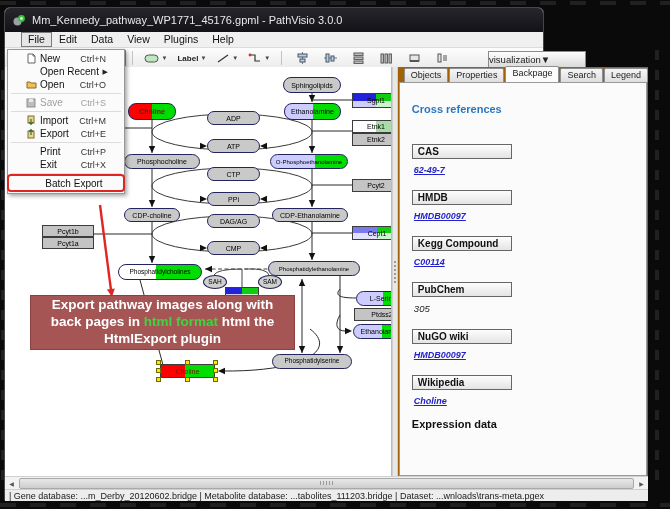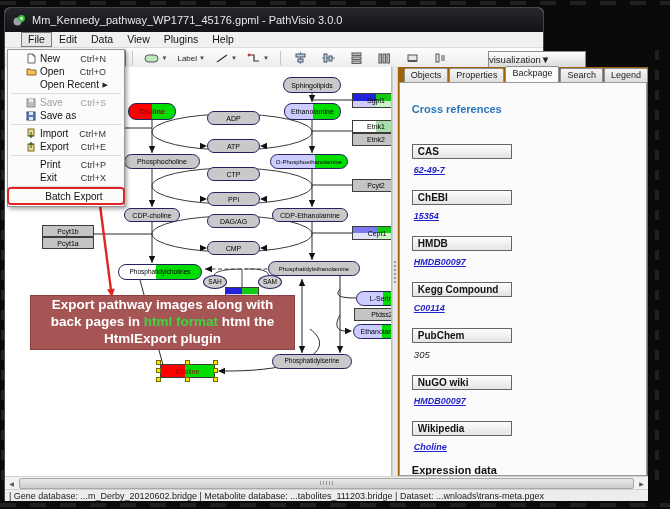--- a/index.html
+++ b/index.html
@@ -128,21 +128,21 @@
       <span class="caret">▼</span>
     </div>
     <div class="tb-sep"></div>
     <div class="tool">
       <svg width="16" height="11" viewBox="0 0 16 11">
         <rect x="1" y="2" width="13" height="7" rx="3.5" fill="#bfe8bf" stroke="#555"></rect>
       </svg>
         <span class="dd">▼</span>
     </div>
     <div class="tool">
-      <span style="font-size:8px;">Label</span>
+      <span style="font-size:8px;font-weight:bold;">Label</span>
       <span class="dd">▼</span>
     </div>
     <div class="tool">
       <svg width="14" height="11" viewBox="0 0 14 11">
         <line x1="2" y1="9" x2="12" y2="2" stroke="#333" stroke-width="1.2"></line>
       </svg>
         <span class="dd">▼</span>
     </div>
     <div class="tool">
       <svg width="14" height="11" viewBox="0 0 14 11">
@@ -325,24 +325,20 @@
         <div class="tab">Legend</div>
       </div>
       <div class="sb-content">
         <div class="crossref-title" style="color:#2a77c0;">Cross references</div>
 
         <div class="xr-section">
           <div class="xr-head">CAS</div>
           <div class="xr-val link">62-49-7</div>
         </div>
         <div class="xr-section">
-          <div class="xr-head">ChEBI</div>
-          <div class="xr-val link">15354</div>
-        </div>
-        <div class="xr-section">
           <div class="xr-head">HMDB</div>
           <div class="xr-val link">HMDB00097</div>
         </div>
         <div class="xr-section">
           <div class="xr-head">Kegg Compound</div>
           <div class="xr-val link">C00114</div>
         </div>
         <div class="xr-section">
           <div class="xr-head">PubChem</div>
           <div class="xr-val plain">305</div>
@@ -378,55 +374,44 @@
       <span class="fm-ic">
         <svg width="9" height="11" viewBox="0 0 9 11">
             <path d="M1 1 h5 l2 2 v7 h-7 z" fill="#fff" stroke="#666"></path>
             <path d="M6 1 v2 h2" fill="none" stroke="#666"></path>
           </svg>
       </span>
       <span class="fm-label">New</span>
       <span class="fm-short">Ctrl+N</span>
     </div>
     <div class="fm-item">
+      <span class="fm-ic"></span>
+      <span class="fm-label">Open Recent</span>
+      <span class="fm-sub">▶</span>
+    </div>
+    <div class="fm-item">
       <span class="fm-ic">
         <svg width="11" height="9" viewBox="0 0 11 9">
             <path d="M1 2 h3 l1 1 h5 v5 h-9 z" fill="#f0c05a" stroke="#8a6a20"></path>
           </svg>
       </span>
       <span class="fm-label">Open</span>
       <span class="fm-short">Ctrl+O</span>
-    </div>
-    <div class="fm-item">
-      <span class="fm-ic"></span>
-      <span class="fm-label">Open Recent</span>
-      <span class="fm-sub">▶</span>
     </div>
     <div class="fm-sep"></div>
     <div class="fm-item disabled">
       <span class="fm-ic">
         <svg width="10" height="10" viewBox="0 0 10 10">
             <rect x="1" y="1" width="8" height="8" fill="#bdbdbd" stroke="#8f8f8f"></rect>
             <rect x="3" y="1" width="4" height="3" fill="#e9e9e9"></rect>
           </svg>
       </span>
       <span class="fm-label">Save</span>
       <span class="fm-short">Ctrl+S</span>
     </div>
-    <div class="fm-item">
-      <span class="fm-ic">
-        <svg width="10" height="10" viewBox="0 0 10 10">
-            <rect x="1" y="1" width="8" height="8" fill="#5a7ab8" stroke="#2c4a80"></rect>
-            <rect x="3" y="1" width="4" height="3" fill="#dfe7f5"></rect>
-            <rect x="3" y="6" width="4" height="3" fill="#e8e8e8"></rect>
-          </svg>
-      </span>
-      <span class="fm-label">Save as</span>
-      <span class="fm-short"></span>
-    </div>
     <div class="fm-sep"></div>
     <div class="fm-item">
       <span class="fm-ic">
         <svg width="10" height="11" viewBox="0 0 10 11">
             <rect x="2" y="1" width="6" height="7" fill="#e8d98a" stroke="#7d6d2a"></rect>
             <path d="M5 4 v5 M3 7.2 L5 9.4 L7 7.2" fill="none" stroke="#3a6a3a" stroke-width="1.2"></path>
           </svg>
       </span>
       <span class="fm-label">Import</span>
       <span class="fm-short">Ctrl+M</span>

